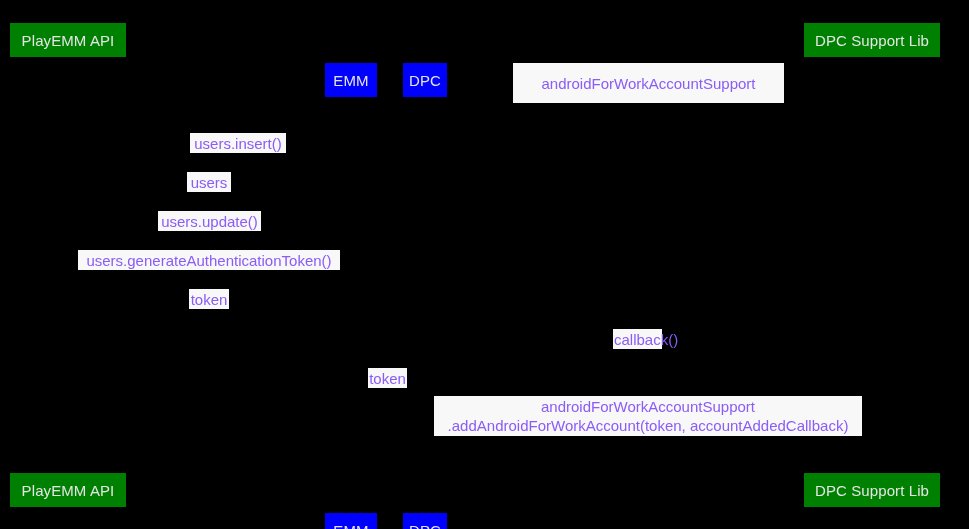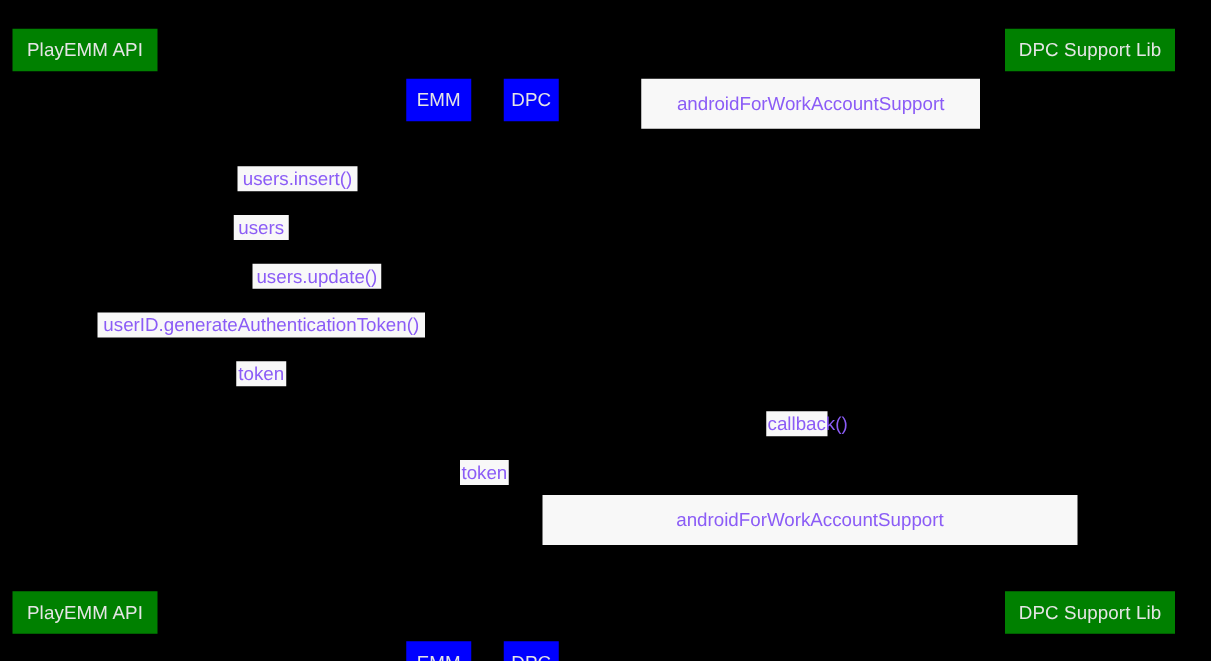--- a/index.html
+++ b/index.html
@@ -78,19 +78,19 @@
     </div>
     <div class="actor green" style="left: 804px; top: 23px; width: 136px; height: 34px;">
       <span>DPC Support Lib</span>
     </div>
     <div class="actor green" style="left: 804px; top: 473px; width: 136px; height: 34px;">
       <span>DPC Support Lib</span>
     </div>
     <div class="msg two-line" style="left: 513px; top: 63px; width: 271px; height: 40px;"><span class="line">androidForWorkAccountSupport</span></div>
     <div class="msg" style="left: 161px; top: 133px; width: 96px; height: 20px; margin-left: 29px;"><span class="line">users.insert()</span></div>
     <div class="msg" style="left: 187px; top: 172px; width: 44px; height: 20px;"><span class="line">users</span></div>
-    <div class="msg" style="left: 158px; top: 211px; width: 103px; height: 20px; margin-left: 44px;"><span class="line">users.update()</span></div>
-    <div class="msg" style="left: 78px; top: 250px; width: 262px; height: 20px;"><span class="line">userID.generateAuthenticationToken()</span></div>
+    <div class="msg" style="left: 158px; top: 211px; width: 103px; height: 20px;"><span class="line">users.update()</span></div>
+    <div class="msg" style="left: 78px; top: 250px; width: 262px; height: 20px;"><span class="line">users.generateAuthenticationToken()</span></div>
     <div class="msg" style="left: 189px; top: 289px; width: 40px; height: 20px;"><span class="line">token</span></div>
     <div class="msg" style="left: 613px; top: 329px; width: 49px; height: 20px;"><span class="line">callback()</span></div>
     <div class="msg" style="left: 368px; top: 368px; width: 39px; height: 20px;"><span class="line">token</span></div>
-    <div class="msg two-line" style="left: 434px; top: 396px; width: 428px; height: 40px;"><span class="line">androidForWorkAccountSupport</span></div>
+    <div class="msg two-line" style="left: 434px; top: 396px; width: 428px; height: 40px;"><span class="line">androidForWorkAccountSupport</span><span class="line">.addAndroidForWorkAccount(token, accountAddedCallback)</span></div>
   </div>
 
 </body></html>

